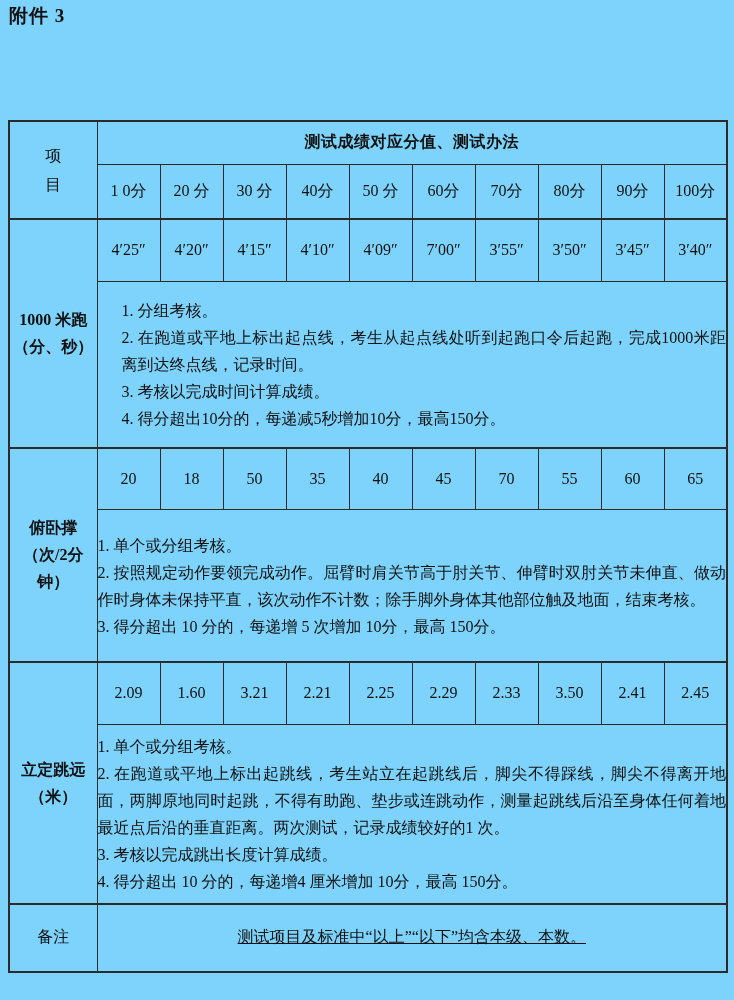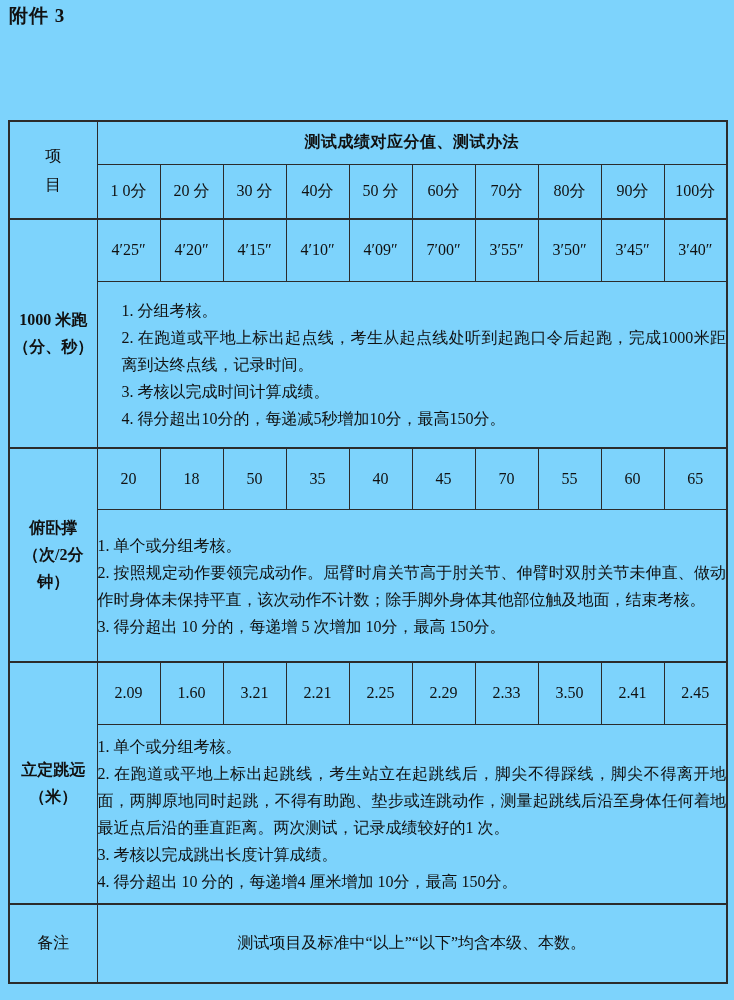--- a/index.html
+++ b/index.html
@@ -22,35 +22,35 @@
     border:1px solid #2b2b2b;
     padding:0;text-align:center;vertical-align:middle;
     font-size:16px;overflow:hidden;
   }
   tr.h1{height:43px;}
   tr.h2{height:55px;}
   tr.hv{height:62px;}
   tr.hm1 td{height:165px;padding-left:24px;}
   tr.hm2 td{height:151px;}
   tr.hm3 td{height:178px;}
-  tr.hr{height:79px;}
+  tr.hr{height:68px;}
   .thick-top td{border-top-width:2px;}
   .thick-top-self{border-top-width:2px;}
   .span-title{font-weight:bold;font-size:16px;letter-spacing:.5px;}
   .item-head div{line-height:29px;font-size:16px;}
   .item-label{font-size:16px;}
   .item-label div{line-height:27px;font-weight:bold;}
   .score-h,.val{font-size:16px;}
   .method-cell{
     text-align:justify;vertical-align:top;
     padding:7px 6px 4px 5px;line-height:27px;font-size:15.5px;
   }
   .method-cell div{text-align:justify;}
   .remark-cell{
-    text-align:left;padding-left:5px;font-size:15.5px;
+    text-align:left;padding-left:5px;font-size:15.5px;text-decoration:underline;
   }
 </style>
 </head>
 <body>
 
 <div class="page">
 
   <div class="doc-title">附件 3</div>
 
   <table class="doc-table">

